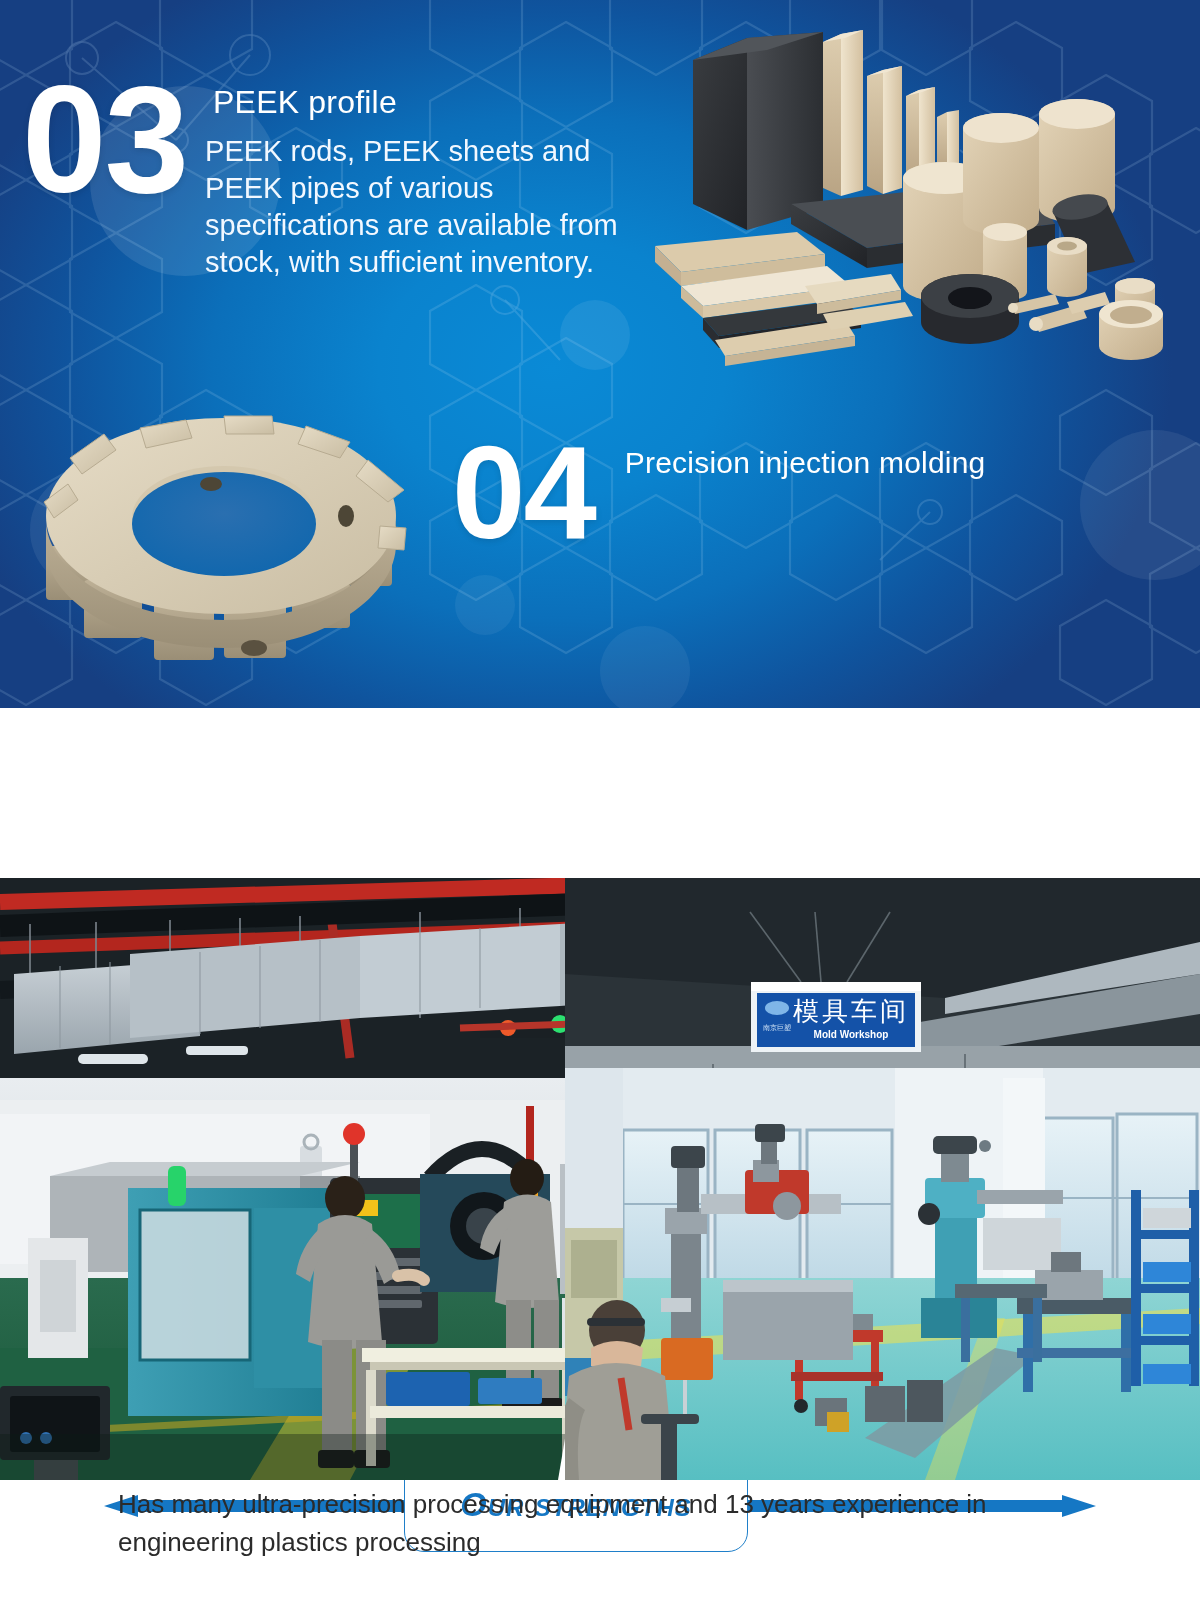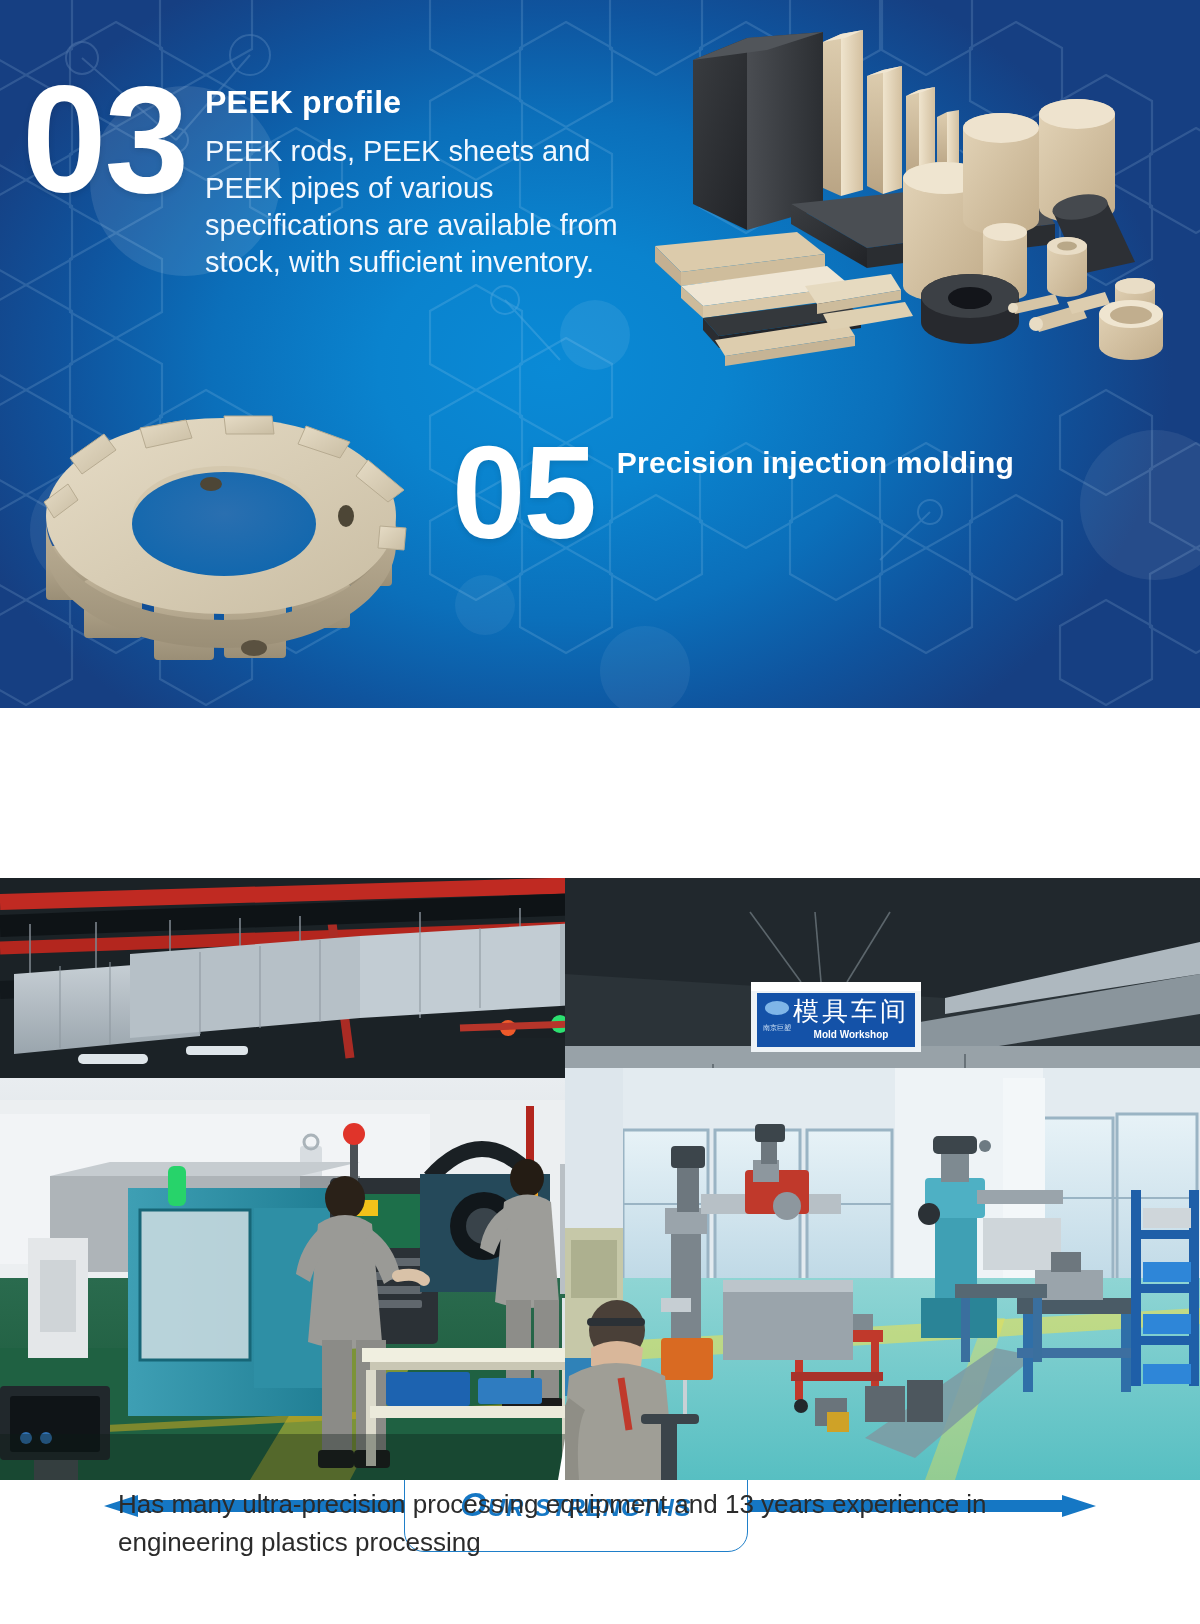--- a/index.html
+++ b/index.html
@@ -31,21 +31,21 @@
 
   
   .blk03 { position:absolute; left:22px; top:70px; width:640px; display:flex; align-items:flex-start; }
   .bignum {
     color:#ffffff; font-weight:bold; line-height:.92;
     letter-spacing:-2px; text-shadow:0 2px 6px rgba(0,0,0,.12);
     font-family:"Liberation Sans", sans-serif;
   }
   .blk03 .bignum { font-size:152px; margin-right:18px; }
   .blk03-txt { padding-top:14px; }
-  .sec-title { color:#fff; font-size:32px; font-weight:bold; letter-spacing:.2px; }
+  .sec-title { color:#fff; font-size:32px; font-weight:normal; letter-spacing:.2px;margin-left:8px; }
   .sec-body  { color:#f2f8ff; font-size:29px; line-height:1.28; margin-top:12px; font-weight:400; }
 
   
   .products { position:absolute; left:655px; top:18px; width:540px; height:360px; }
 
   
   .gearwrap { position:absolute; left:28px; top:398px; width:410px; height:290px; }
   .blk04 { position:absolute; left:452px; top:432px; width:730px; display:flex; align-items:flex-start; }
   .blk04 .bignum { font-size:132px; margin-right:22px; }
   .blk04-txt { padding-top:14px; }
@@ -358,21 +358,21 @@
           <ellipse cx="226" cy="250" rx="13" ry="8" fill="#5a5140"></ellipse>
 
           <g stroke="#a39madd" stroke-width="1.2" opacity=".5" fill="none">
             <path d="M118 48 L122 62 M164 40 L166 54 M246 36 L246 50 M312 60 L306 74"></path>
           </g>
         </g>
       </svg>
     </div>
 
     <div class="blk04">
-      <div class="bignum">05</div>
+      <div class="bignum">04</div>
       <div class="blk04-txt">
         <div class="sec-title">Precision injection molding</div>
       </div>
     </div>
   </div>
 
   <div class="strengths">
     <svg class="arrow-line" viewBox="0 0 992 22" width="992" height="22">
       <polygon points="0,11 34,0 34,22" fill="#1577c4"></polygon>
       <polygon points="992,11 958,0 958,22" fill="#1577c4"></polygon>

